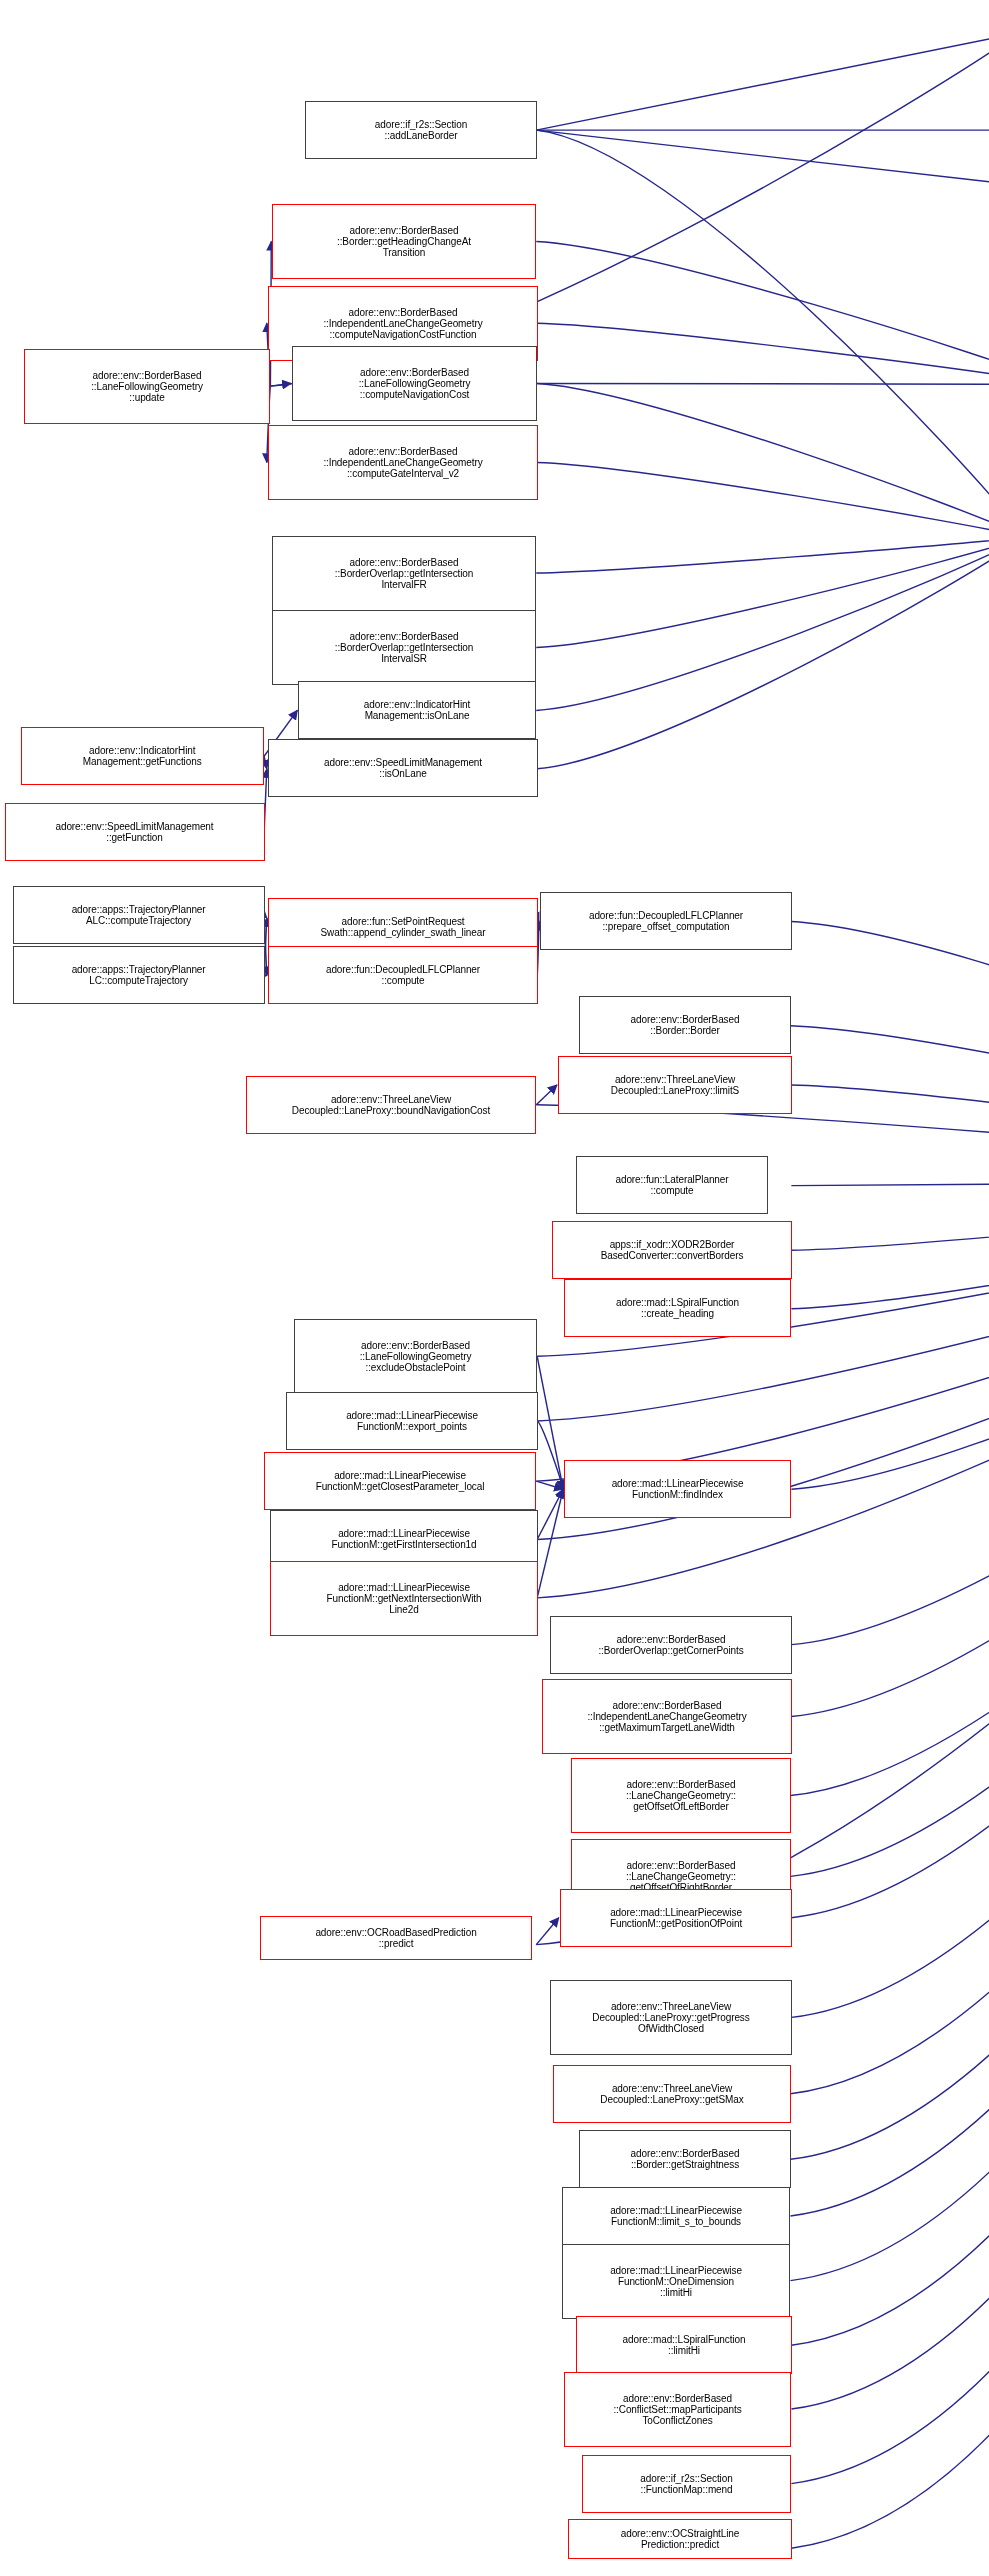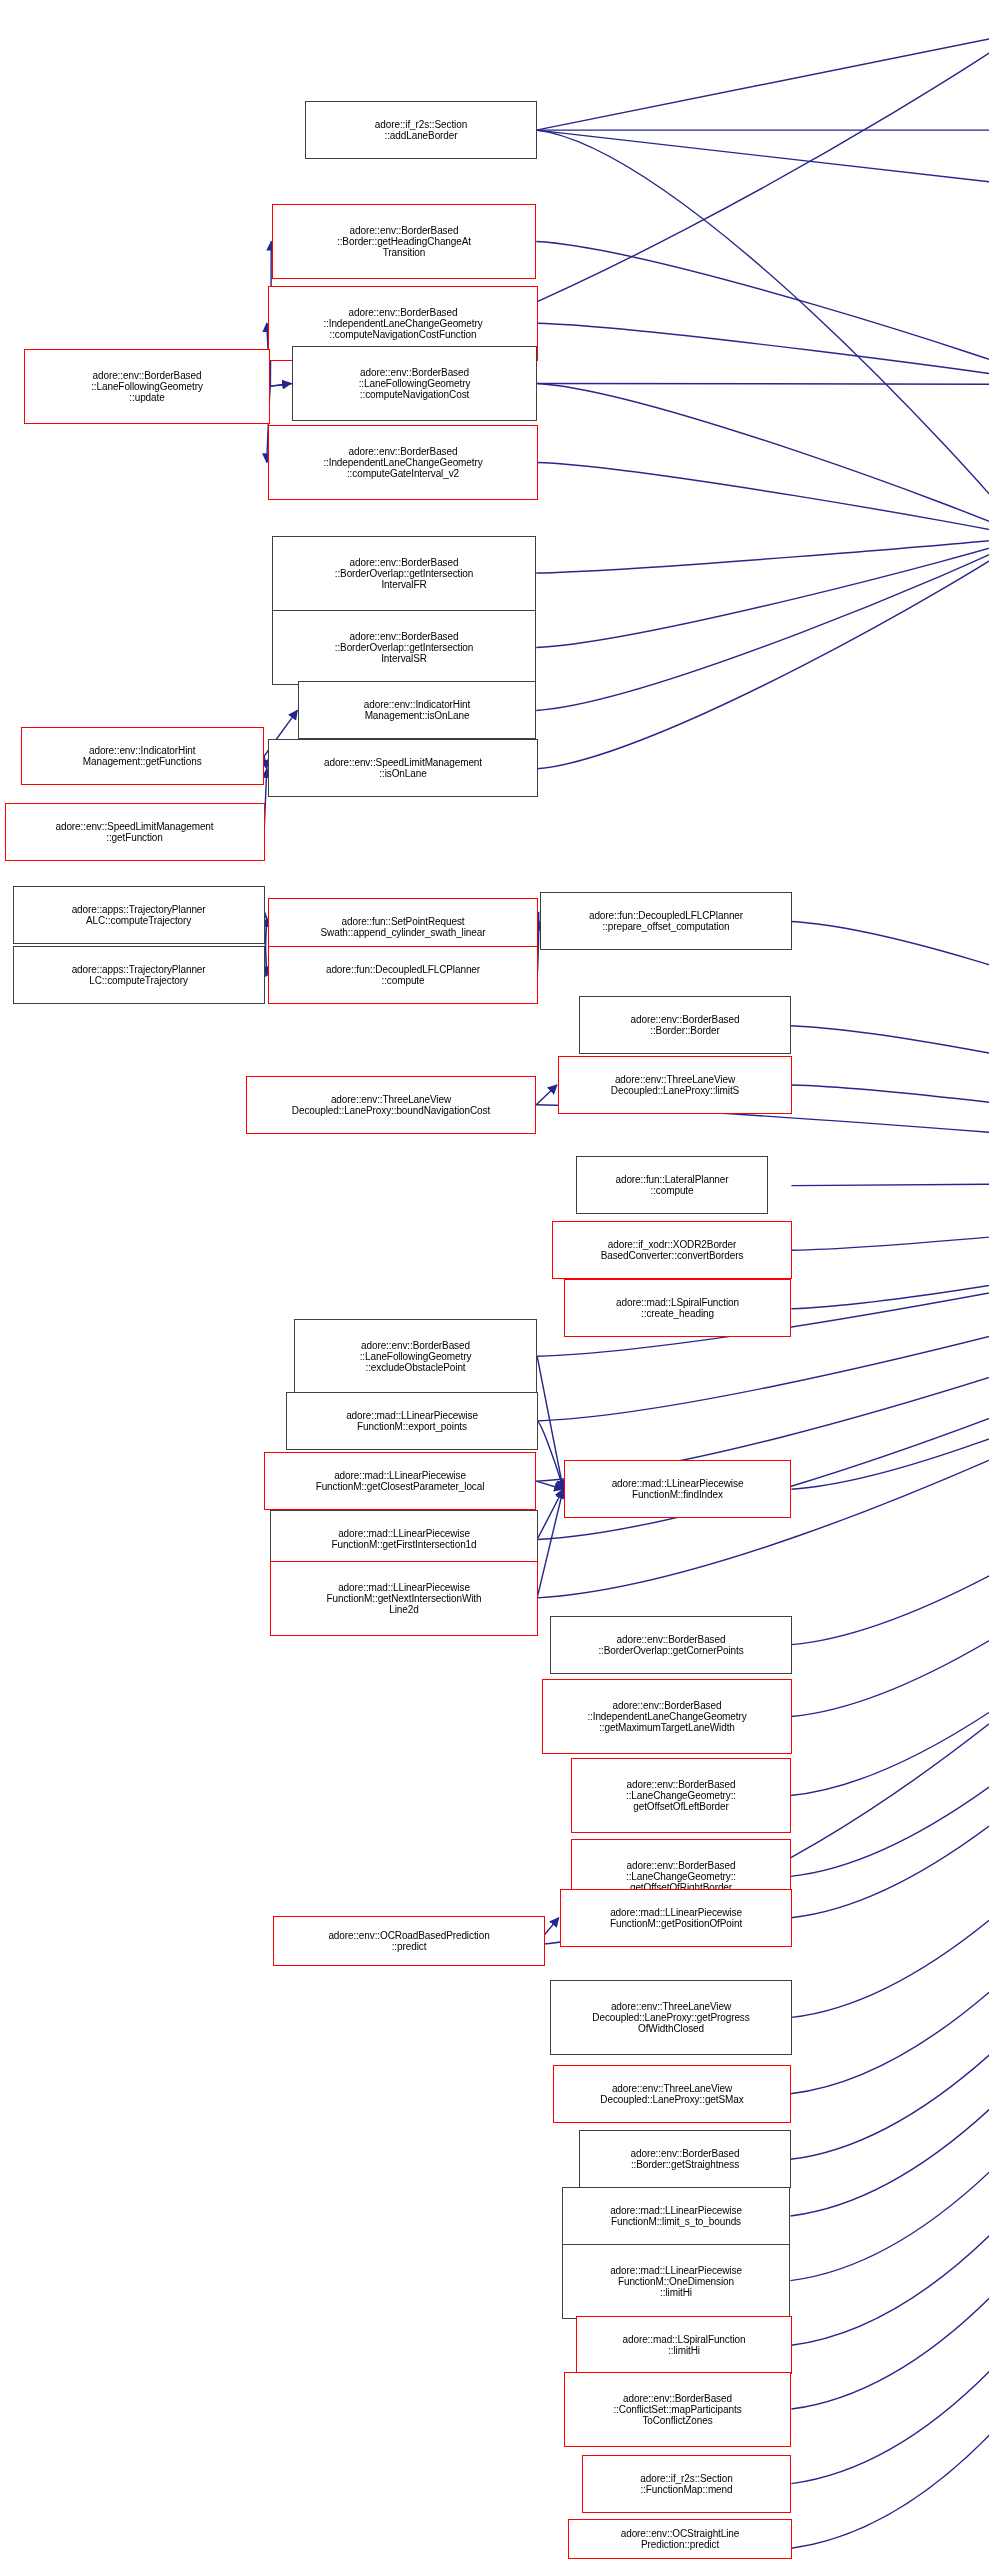--- a/index.html
+++ b/index.html
@@ -167,21 +167,21 @@
       <div class="node black" style="left: 540px; top: 892px; width: 252px; height: 58px;">adore::fun::DecoupledLFLCPlanner
 ::prepare_offset_computation</div>
       <div class="node black" style="left: 579px; top: 996px; width: 212px; height: 58px;">adore::env::BorderBased
 ::Border::Border</div>
       <div class="node red" style="left: 558px; top: 1056px; width: 234px; height: 58px;">adore::env::ThreeLaneView
 Decoupled::LaneProxy::limitS</div>
       <div class="node red" style="left: 246px; top: 1076px; width: 290px; height: 58px;">adore::env::ThreeLaneView
 Decoupled::LaneProxy::boundNavigationCost</div>
       <div class="node black" style="left: 576px; top: 1156px; width: 192px; height: 58px;">adore::fun::LateralPlanner
 ::compute</div>
-      <div class="node red" style="left: 552px; top: 1221px; width: 240px; height: 58px;">adore::if_xodr::XODR2Border
+      <div class="node red" style="left: 552px; top: 1221px; width: 240px; height: 58px;">apps::if_xodr::XODR2Border
 BasedConverter::convertBorders</div>
       <div class="node red" style="left: 564px; top: 1279px; width: 227px; height: 58px;">adore::mad::LSpiralFunction
 ::create_heading</div>
       <div class="node black" style="left: 294px; top: 1319px; width: 243px; height: 75px;">adore::env::BorderBased
 ::LaneFollowingGeometry
 ::excludeObstaclePoint</div>
       <div class="node black" style="left: 286px; top: 1392px; width: 252px; height: 58px;">adore::mad::LLinearPiecewise
 FunctionM::export_points</div>
       <div class="node red" style="left: 264px; top: 1452px; width: 272px; height: 58px;">adore::mad::LLinearPiecewise
 FunctionM::getClosestParameter_local</div>
@@ -198,21 +198,21 @@
 ::IndependentLaneChangeGeometry
 ::getMaximumTargetLaneWidth</div>
       <div class="node red" style="left: 571px; top: 1758px; width: 220px; height: 75px;">adore::env::BorderBased
 ::LaneChangeGeometry::
 getOffsetOfLeftBorder</div>
       <div class="node red" style="left: 571px; top: 1839px; width: 220px; height: 75px;">adore::env::BorderBased
 ::LaneChangeGeometry::
 getOffsetOfRightBorder</div>
       <div class="node red" style="left: 560px; top: 1889px; width: 232px; height: 58px;">adore::mad::LLinearPiecewise
 FunctionM::getPositionOfPoint</div>
-      <div class="node red" style="left: 273px; top: 1916px; width: 272px; height: 50px;">adore::env::OCRoadBasedPrediction
+      <div class="node red" style="left: 260px; top: 1916px; width: 272px; height: 44px;">adore::env::OCRoadBasedPrediction
 ::predict</div>
       <div class="node black" style="left: 550px; top: 1980px; width: 242px; height: 75px;">adore::env::ThreeLaneView
 Decoupled::LaneProxy::getProgress
 OfWidthClosed</div>
       <div class="node red" style="left: 553px; top: 2065px; width: 238px; height: 58px;">adore::env::ThreeLaneView
 Decoupled::LaneProxy::getSMax</div>
       <div class="node black" style="left: 579px; top: 2130px; width: 212px; height: 58px;">adore::env::BorderBased
 ::Border::getStraightness</div>
       <div class="node black" style="left: 562px; top: 2187px; width: 228px; height: 58px;">adore::mad::LLinearPiecewise
 FunctionM::limit_s_to_bounds</div>

